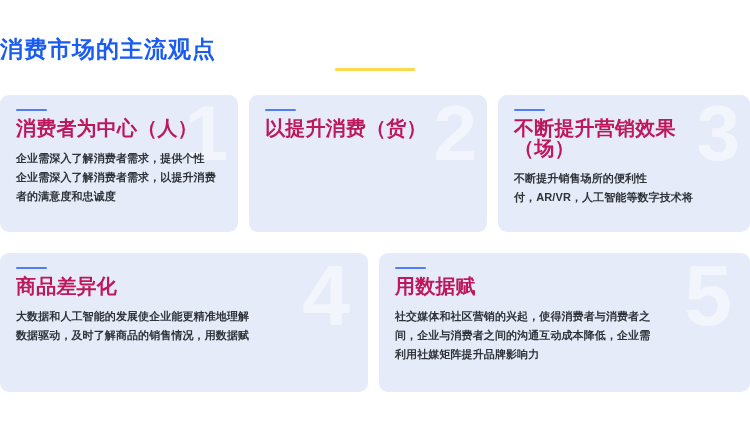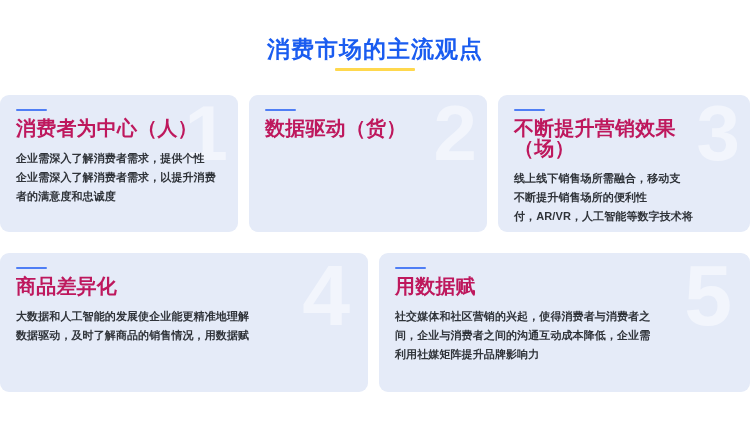--- a/index.html
+++ b/index.html
@@ -14,21 +14,20 @@
     overflow: hidden;
     position: relative;
   }
 
   
   .title-wrap {
     position: absolute;
     top: 34px;
     left: 0;
     width: 750px;
-    text-align: center;
   }
   .page-title {
     font-size: 23px;
     font-weight: bold;
     color: #1a5cf0;
     letter-spacing: 1px;
     line-height: 30px;
     margin: 0;
   }
   .title-underline {
@@ -145,29 +144,28 @@
       <div class="card-body">
         <p>企业需深入了解消费者需求，提供个性</p>
         <p>企业需深入了解消费者需求，以提升消费</p>
         <p>者的满意度和忠诚度</p>
       </div>
     </div>
 
     <div class="card">
       <div class="watermark">2</div>
       <div class="tick"></div>
-      <h2 class="card-heading">数据驱动（货）</h2>
+      <h2 class="card-heading">以提升消费（货）</h2>
     </div>
 
     <div class="card">
       <div class="watermark">3</div>
       <div class="tick"></div>
       <h2 class="card-heading">不断提升营销效果（场）</h2>
       <div class="card-body">
-        <p>线上线下销售场所需融合，移动支</p>
         <p>不断提升销售场所的便利性</p>
         <p>付，AR/VR，人工智能等数字技术将</p>
       </div>
     </div>
 
   </div>
 
   <div class="row row-2">
 
     <div class="card wide-a">

